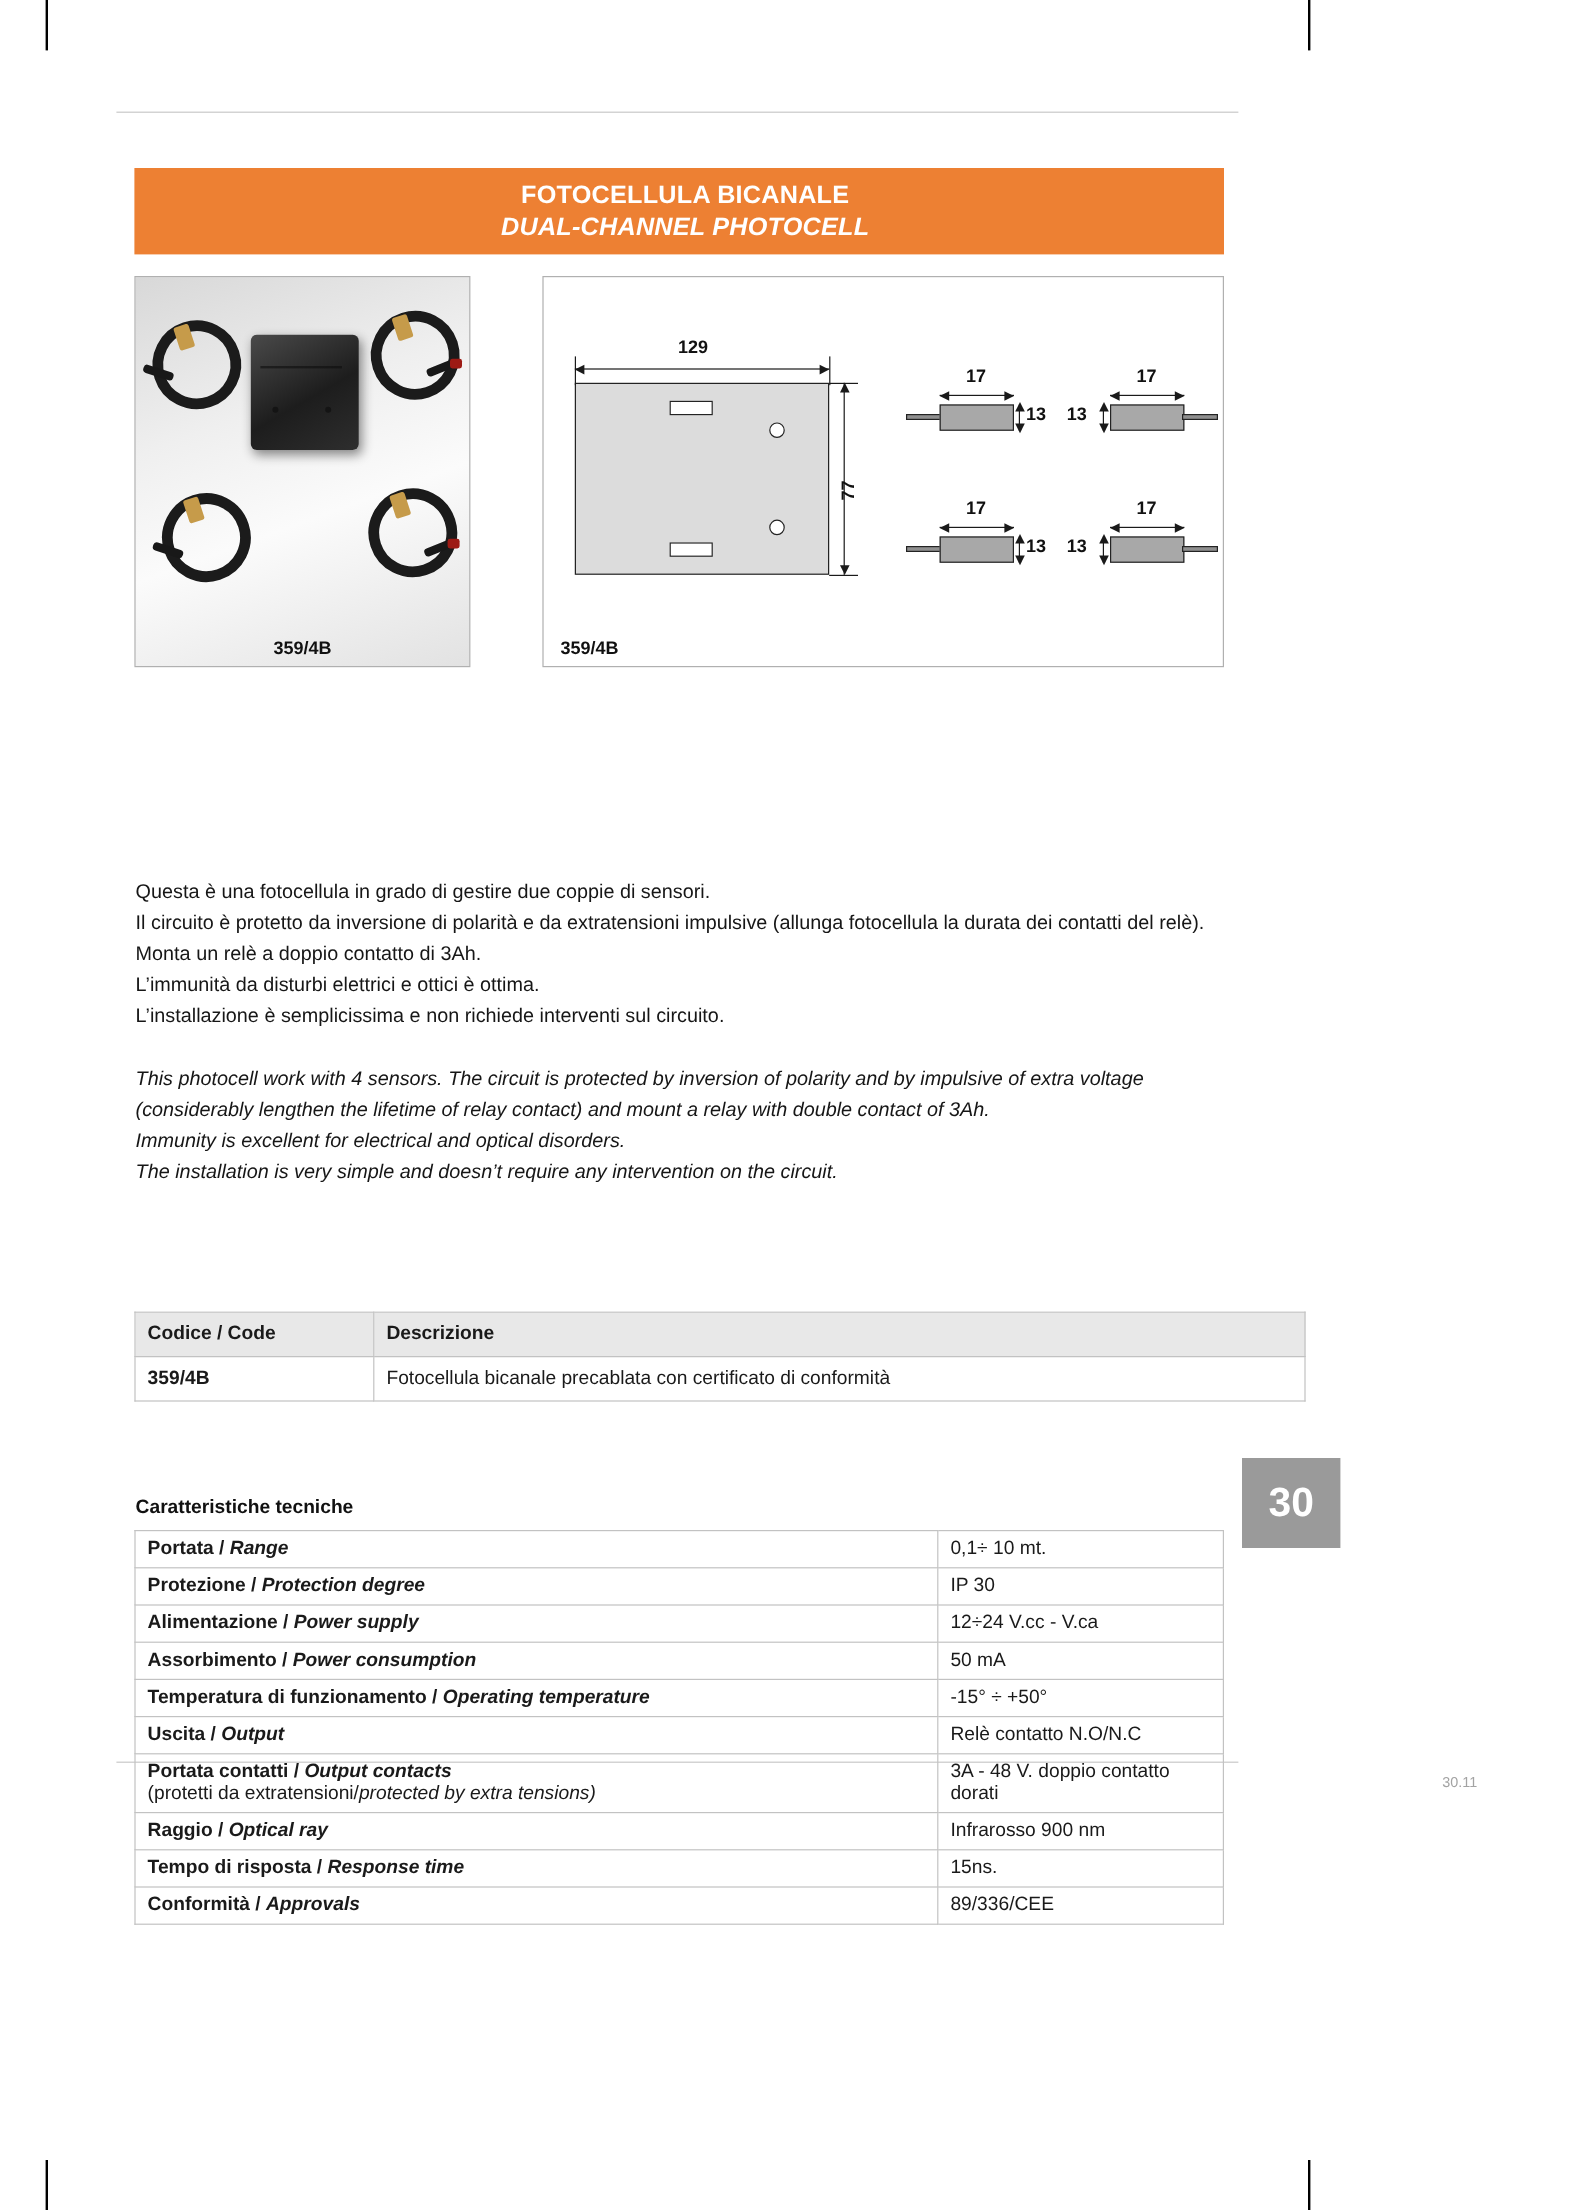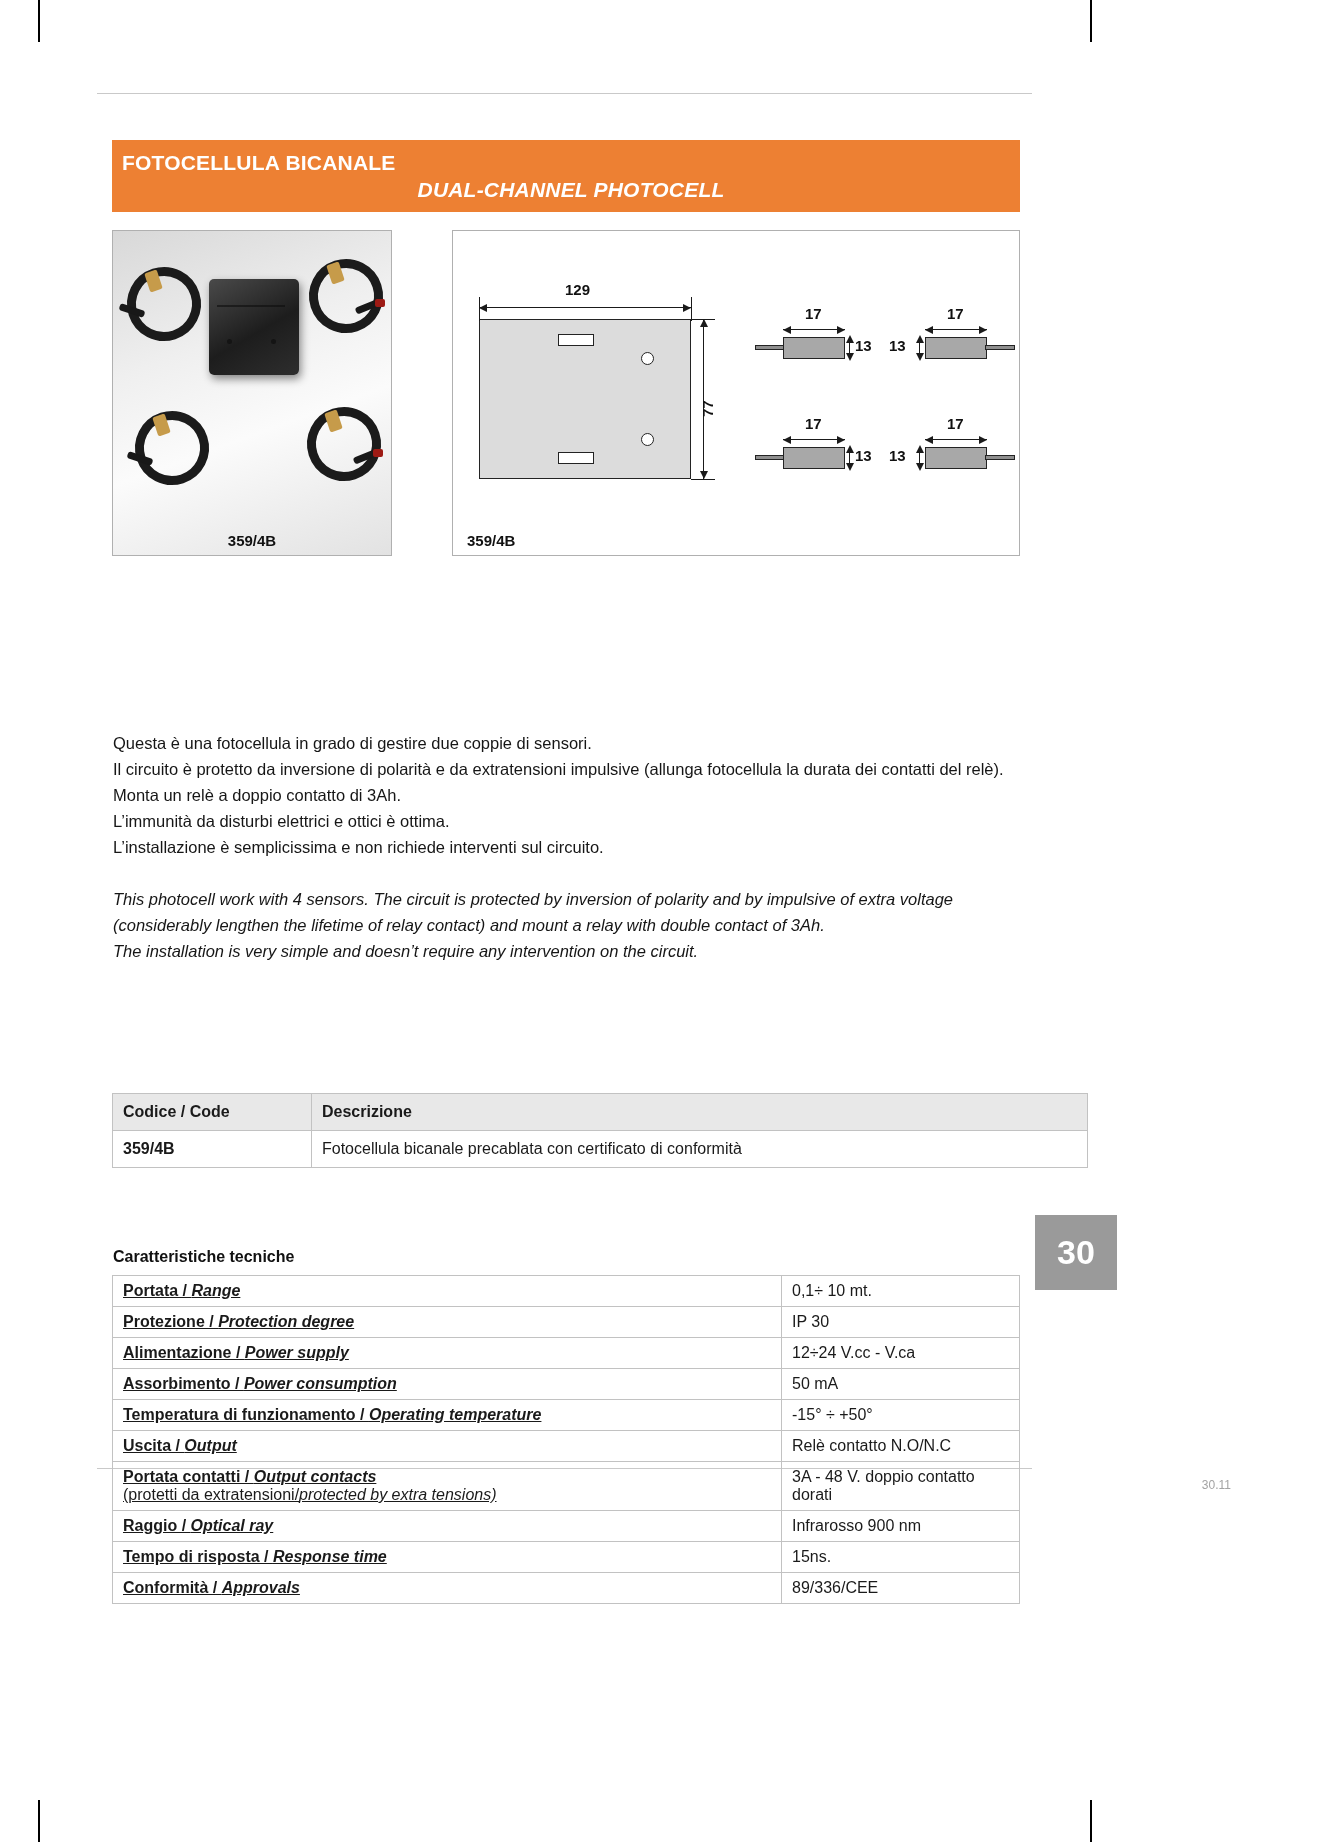--- a/index.html
+++ b/index.html
@@ -28,20 +28,21 @@
     position:absolute; left:112px; top:140px;
     width:908px; height:72px;
     background:#ed8033;
     color:#ffffff;
     padding:10px 0 0 10px;
     box-sizing:border-box;
   }
   .banner .line1 {
     font-size:21px; font-weight:bold; letter-spacing:0.2px;
     line-height:26px;
+    text-align:center;
   }
   .banner .line2 {
     font-size:21px; font-weight:bold; font-style:italic; letter-spacing:0.2px;
     line-height:27px;
     text-align:center;
   }
 
   
   .photo-box {
     position:absolute; left:112px; top:230px;
@@ -179,21 +180,21 @@
     position:absolute; left:113px; top:1248px;
     font-size:16px; font-weight:bold; color:#111;
   }
   .spec-table {
     position:absolute; left:112px; top:1275px; width:908px;
     border-collapse:collapse; font-size:16px;
   }
   .spec-table td {
     border:1px solid #c2c2c2; padding:6px 10px; vertical-align:middle;
   }
-  .spec-table td.k { width:648px;text-decoration:underline; }
+  .spec-table td.k { width:648px; }
   .spec-table td.k b { font-weight:bold; }
   .spec-table td.k i { font-style:italic; font-weight:bold; }
   .spec-table td.k .sub { font-weight:normal; }
   .spec-table td.k .sub i { font-weight:normal; font-style:italic; }
   .spec-table td.v { }
 
   
   .page-tab {
     position:absolute; left:1035px; top:1215px;
     width:82px; height:75px;
@@ -335,20 +336,21 @@
 <div class="para-it">
   <span class="para-line">Questa è una fotocellula in grado di gestire due coppie di sensori.</span>
   <span class="para-line">Il circuito è protetto da inversione di polarità e da extratensioni impulsive (allunga fotocellula la durata dei contatti del relè).</span>
   <span class="para-line">Monta un relè a doppio contatto di 3Ah.</span>
   <span class="para-line">L’immunità da disturbi elettrici e ottici è ottima.</span>
   <span class="para-line">L’installazione è semplicissima e non richiede interventi sul circuito.</span>
 </div>
 
 <div class="para-en">
   <span class="para-line">This photocell work with 4 sensors. The circuit is protected by inversion of polarity and by impulsive of extra voltage (considerably lengthen the lifetime of relay contact) and mount a relay with double contact of 3Ah.</span>
+  <span class="para-line">Immunity is excellent for electrical and optical disorders.</span>
   <span class="para-line">The installation is very simple and doesn’t require any intervention on the circuit.</span>
 </div>
 
 <table class="code-table">
   <thead>
     <tr>
       <th>Codice / Code</th>
       <th>Descrizione</th>
     </tr>
   </thead>

